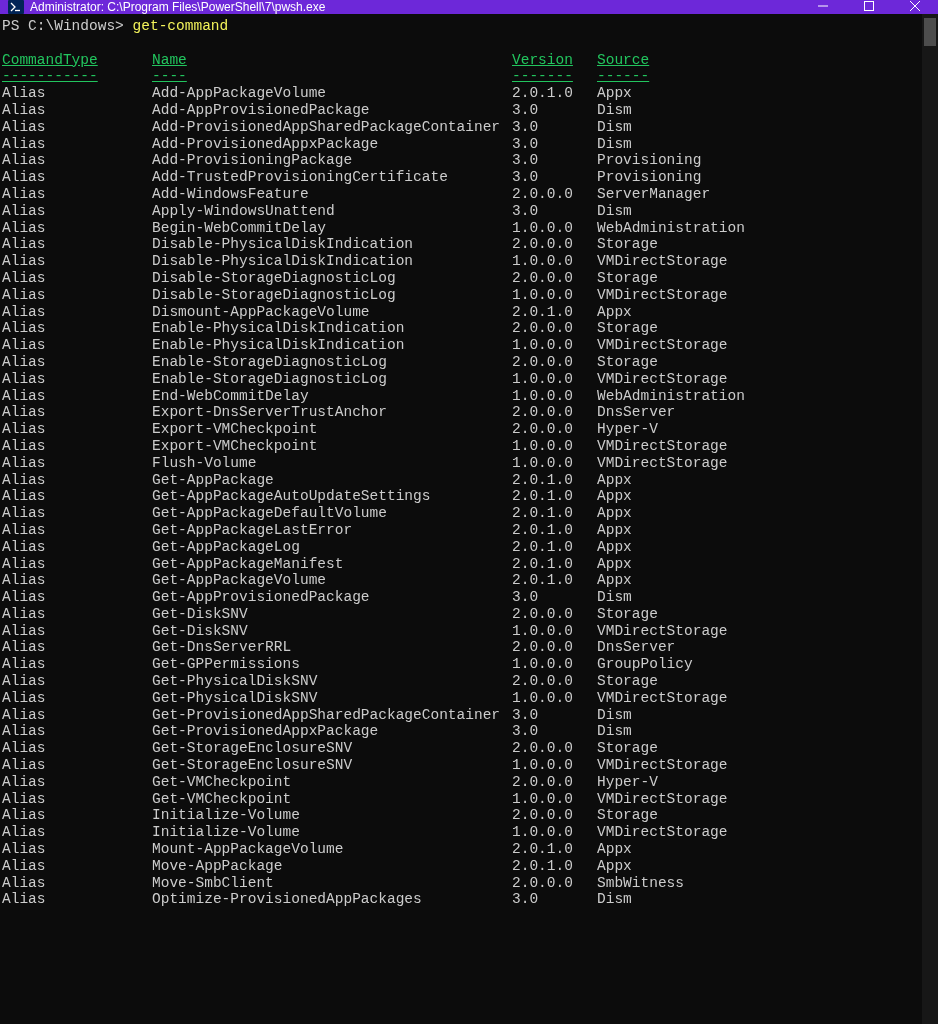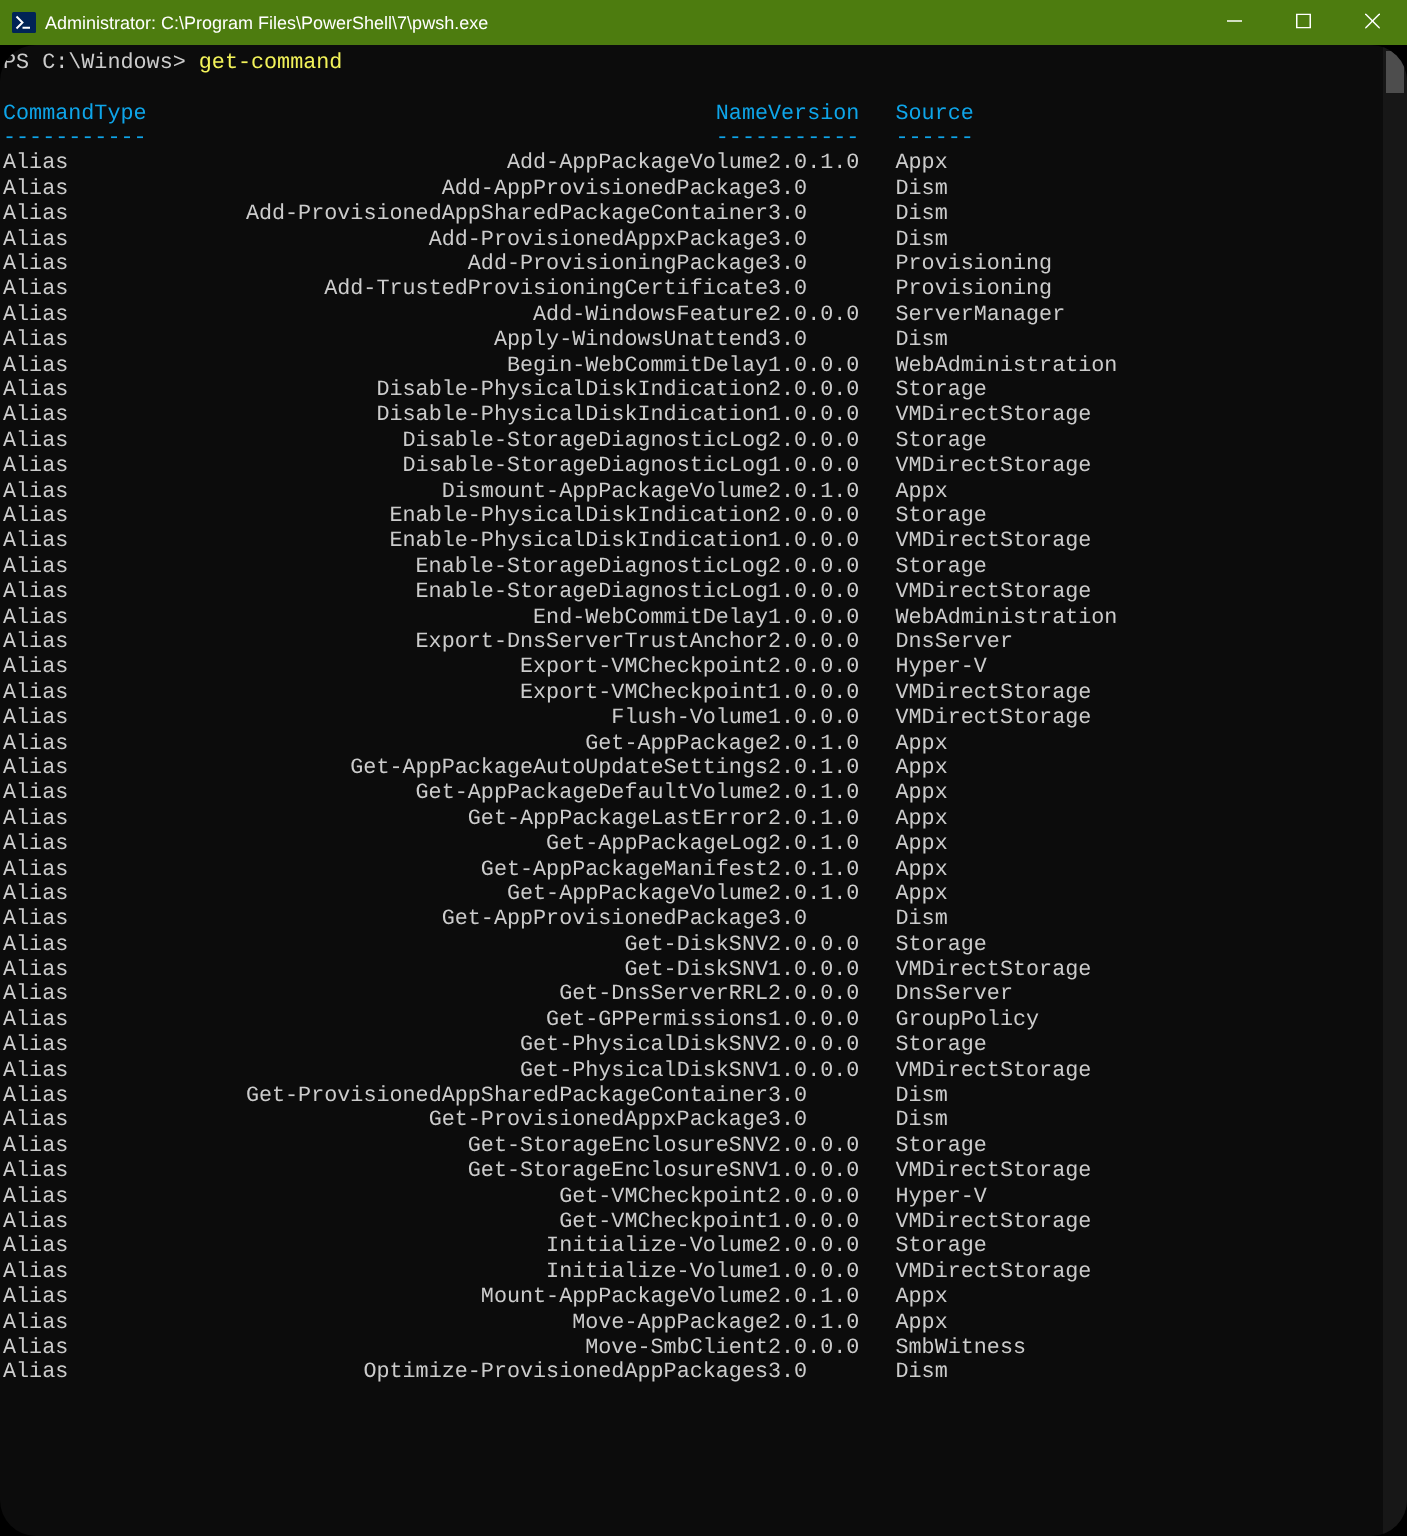--- a/index.html
+++ b/index.html
@@ -1,33 +1,33 @@
 <!DOCTYPE html>
 <html><head>
   <meta charset="utf-8">
   <style>
     * { margin: 0; padding: 0; box-sizing: border-box; }
     html, body { width: 938px; height: 1024px; overflow: hidden; font-family: "Segoe UI", Tahoma, sans-serif; background:#000; }
     .window { width:938px; height:1024px; display:flex; flex-direction:column; }
-    .titlebar { height:30px; background:#4d7c0f; display:flex; align-items:center; color:#fff; font-size:12px; }
+    .titlebar { height:14px; background:#6d28d9; display:flex; align-items:center; color:#fff; font-size:12px; }
     .titlebar .icon { width:16px; height:16px; margin:0 6px 0 8px; display:flex; align-items:center; justify-content:center; }
     .titlebar .icon svg { width:16px; height:16px; }
     .titlebar .title { flex:0 1 auto; white-space:nowrap; }
     .titlebar .spacer { flex:1; }
     .titlebar .btn { width:46px; height:30px; display:flex; align-items:center; justify-content:center; }
-    .client { flex:1; background:#0c0c0c; position:relative; font-family:Consolas, "Courier New", monospace; font-size:14.5px; line-height:16.8px; color:#cccccc; padding:4px 0 0 2px; overflow:hidden;border-radius:24px; }
+    .client { flex:1; background:#0c0c0c; position:relative; font-family:Consolas, "Courier New", monospace; font-size:14.5px; line-height:16.8px; color:#cccccc; padding:4px 0 0 2px; overflow:hidden; }
     .scrollbar-track { position:absolute; top:0; right:0; width:16px; height:100%; background:#171717; }
     .scrollbar-thumb { position:absolute; right:2px; top:4px; width:12px; height:28px; background:#4d4d4d; }
     .prompt-line { white-space:pre; }
     .prompt-text { color:#cccccc; }
     .cmd { color:#f3f35a; }
-    .hdr { color:#0ea5e9; }
+    .hdr { color:#22c55e;text-decoration:underline; }
     .row { white-space:pre; }
     .c1 { display:inline-block; width:150px; }
-    .c2 { display:inline-block; width:360px;text-align:right; }
+    .c2 { display:inline-block; width:360px; }
     .c3 { display:inline-block; width:85px; }
     .c4 { display:inline-block; }
     .blank { height:16.8px; }
   </style>
 </head>
 <body>
 
 <div class="window">
 
   <div class="titlebar">

